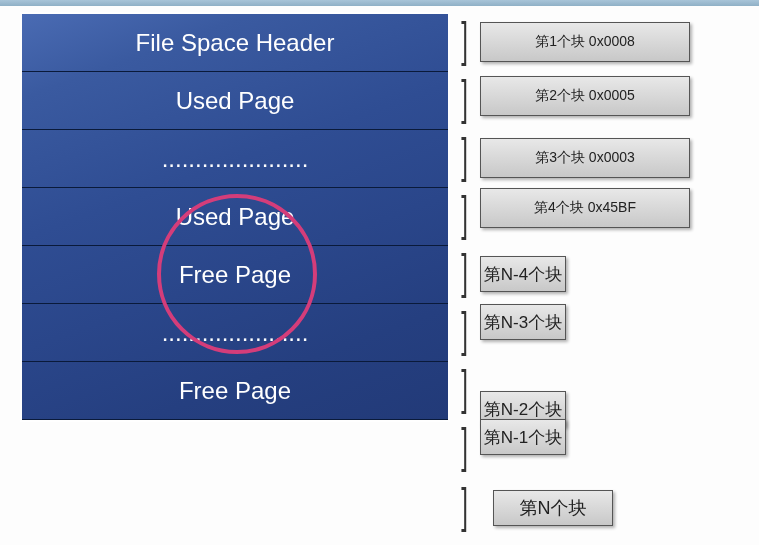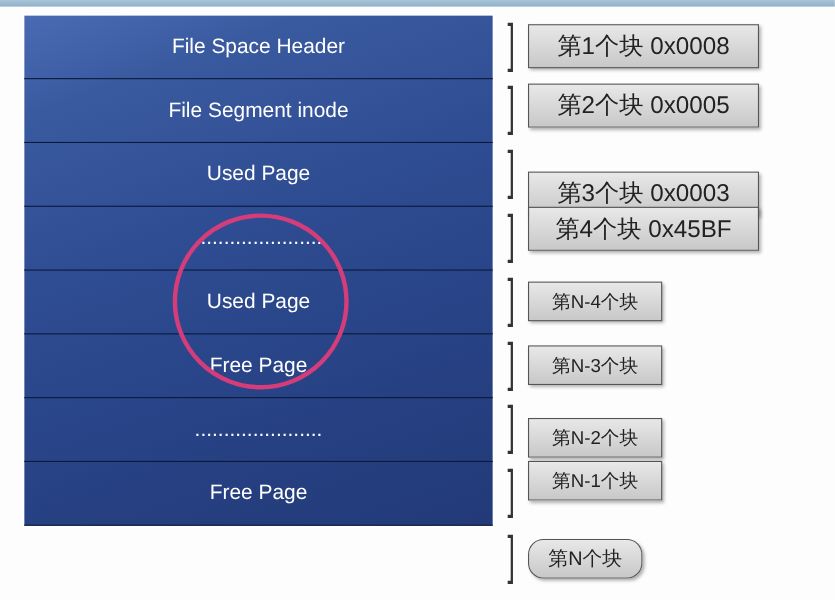--- a/index.html
+++ b/index.html
@@ -27,21 +27,21 @@
   .left-col {
     width: 430px;
     background: linear-gradient(160deg, #4a6bb3 0%, #3a5aa0 15%, #2f4d93 40%, #2a468a 60%, #253f80 80%, #223a78 100%);
     border: 2px solid #fff;
     position: relative;
   }
   .row {
     height: 58px;
     border-bottom: 1px solid #0a1a3a;
     color: #fff;
-    font-size: 19px;
+    font-size: 24px;
     display: flex;
     align-items: center;
     justify-content: center;
     position: relative;
   }
   .row:last-child { border-bottom: none; }
   .circle {
     position: absolute;
     width: 160px;
     height: 160px;
@@ -70,55 +70,51 @@
   }
   .label-box {
     position: absolute;
     background: linear-gradient(to bottom, #e8e8e8, #c8c8c8);
     border: 1px solid #555;
     box-shadow: 2px 2px 3px rgba(0,0,0,0.3);
     color: #222;
     display: flex;
     align-items: center;
     justify-content: center;
-    font-size: 22px;
+    font-size: 14px;
   }
   .label-box.big {
     width: 210px;
     height: 40px;
     left: 0;
   }
   .label-box.small {
-    width: 122px;
+    width: 86px;
     height: 36px;
     left: 0;
     font-size: 17px;
     align-items: center;
   }
   .label-box.med {
-    width: 104px;
+    width: 120px;
     height: 36px;
-    left: 0;
+    left: 13px;
     font-size: 18px;
-    border-radius: 14px;
   }
 </style>
 </head>
 <body>
 
 <div class="top-strip"></div>
 
 <div class="container">
 
   <div class="left-col">
     <div class="row">
         <span>File Space Header</span>
-      </div>
-    <div class="row">
-        <span>File Segment inode</span>
       </div>
     <div class="row">
         <span>Used Page</span>
       </div>
     <div class="row">
         <span>......................</span>
       </div>
     <div class="row">
         <span>Used Page</span>
       </div>
@@ -146,33 +142,33 @@
     <span class="bracket" style="top:470px">]</span>
   </div>
 
   <div class="right-col">
     <div class="label-box big" style="top:10px">
         <span>第1个块 0x0008</span>
       </div>
     <div class="label-box big" style="top:64px">
         <span>第2个块 0x0005</span>
       </div>
-    <div class="label-box big" style="top:144px">
+    <div class="label-box big" style="top:126px">
         <span>第3个块 0x0003</span>
       </div>
     <div class="label-box big" style="top:176px">
         <span>第4个块 0x45BF</span>
       </div>
     <div class="label-box small" style="top:244px">
         <span>第N-4个块</span>
       </div>
-    <div class="label-box small" style="top:302px">
+    <div class="label-box small" style="top:292px">
         <span>第N-3个块</span>
       </div>
-    <div class="label-box small" style="top:368px">
+    <div class="label-box small" style="top:379px">
         <span>第N-2个块</span>
       </div>
     <div class="label-box small" style="top:407px">
         <span>第N-1个块</span>
       </div>
     <div class="label-box med" style="top:478px">
         <span>第N个块</span>
       </div>
   </div>
 

